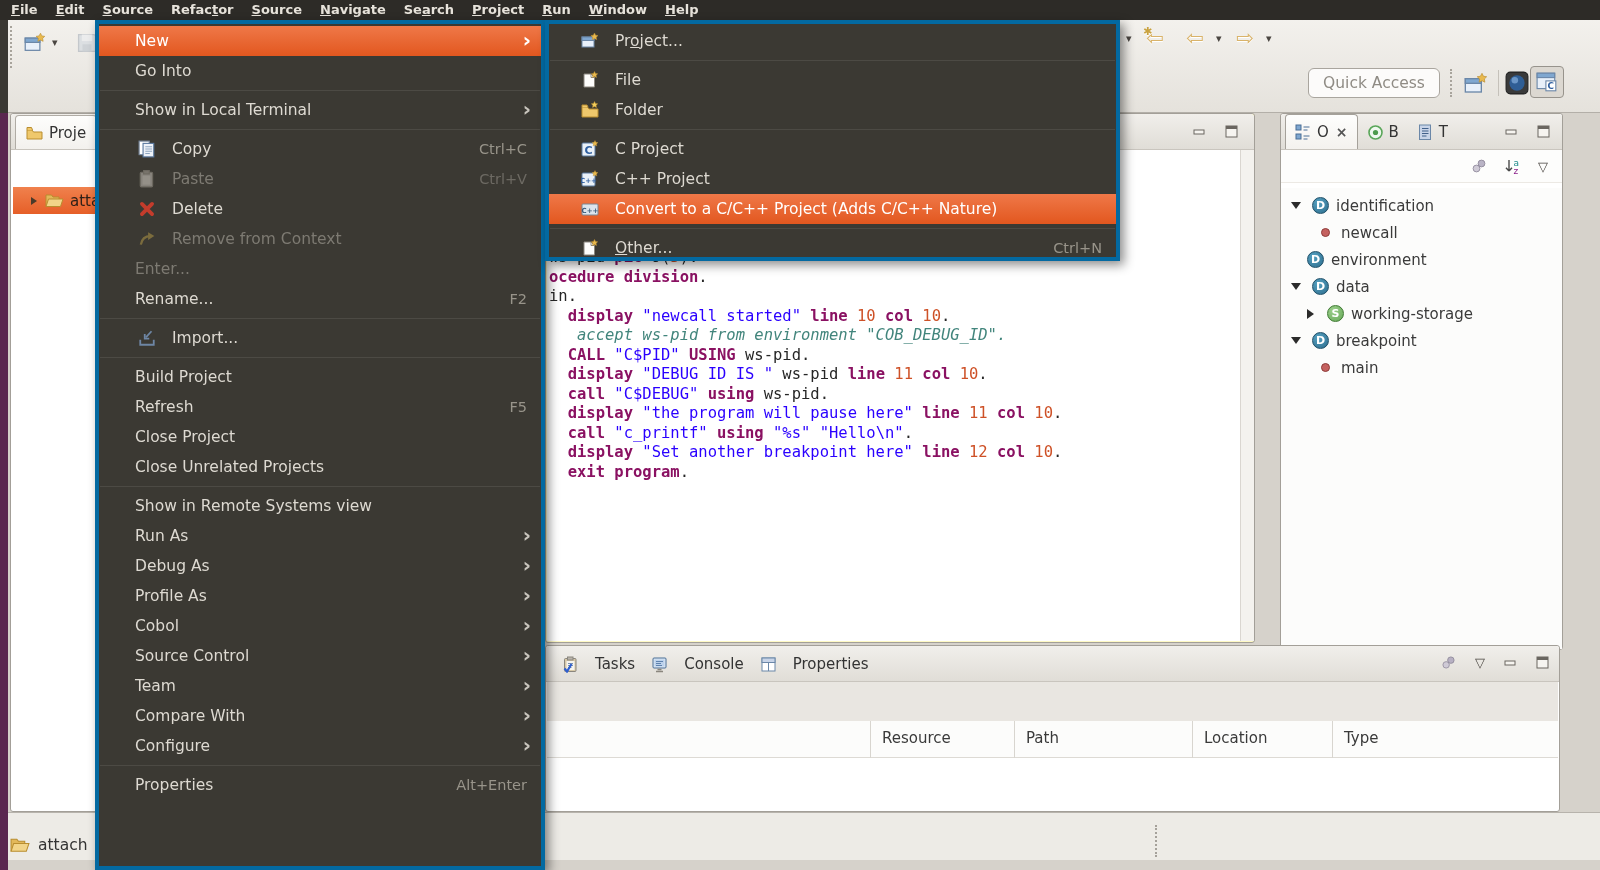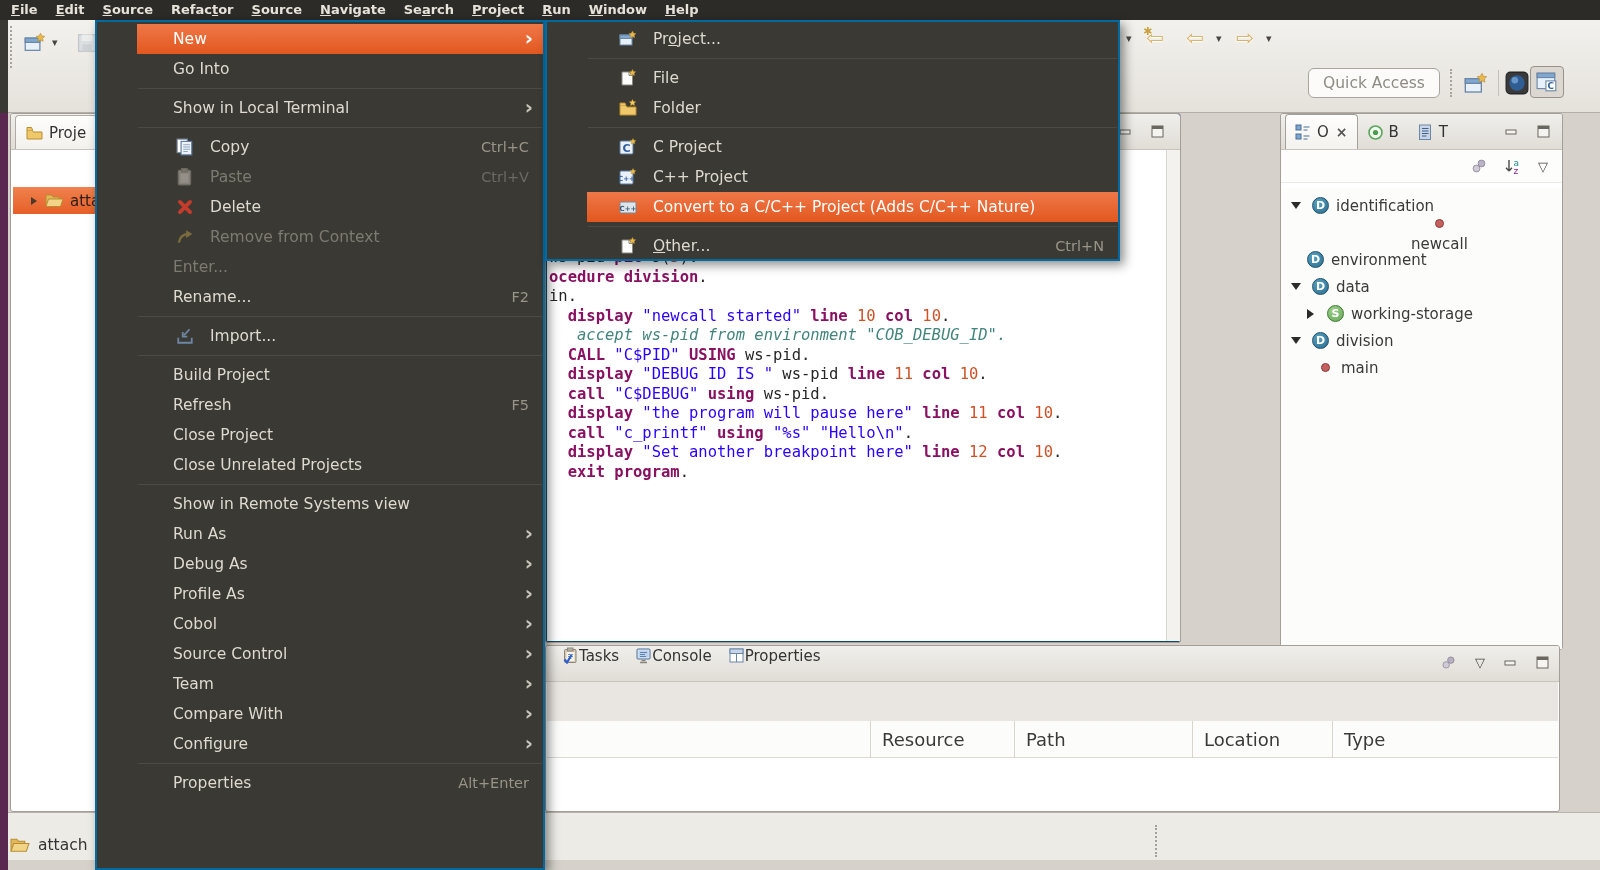--- a/index.html
+++ b/index.html
@@ -44,21 +44,21 @@
   #explorer{left:10px;top:113px;width:530px;height:699px;}
   .ptab{display:flex;align-items:center;gap:6px;height:34px;margin:1px 0 0 4px;padding:0 10px;
         background:linear-gradient(#FDFDFC,#F3F1ED);border:1px solid #B0ACA5;border-bottom:none;
         border-radius:4px 4px 0 0;font-size:15px;color:#333;}
   #explorer-sel{position:absolute;left:2px;top:73px;right:2px;height:27px;
         background:linear-gradient(#F0814D,#E65F28);display:flex;align-items:center;gap:6px;
         padding-left:18px;color:#2E2018;font-size:15px;}
   .expand-dark{width:0;height:0;border-left:6px solid #4A3A2A;border-top:4.5px solid transparent;border-bottom:4.5px solid transparent;margin-right:2px;}
 
   
-  #editor{left:545px;top:113px;width:636px;height:530px;background:#0c4a6e;padding-left:10px;}
+  #editor{left:545px;top:113px;width:710px;height:530px;background:#fef9c3;padding-left:10px;}
   #editor .content{position:absolute;left:1px;top:36px;right:1px;bottom:1px;background:#fff;overflow:hidden;}
   #code{position:absolute;left:2px;top:98px;}
   .cl{white-space:pre;font-family:"DejaVu Sans Mono",monospace;font-size:15.5px;line-height:19.5px;height:19.5px;}
   .cseg-k{color:#8A1162;font-weight:bold;}
   .cseg-s{color:#2A00FF;}
   .cseg-n{color:#CE5127;}
   .cseg-p{color:#262626;}
   .cseg-t{color:#42857C;font-style:italic;}
   #editor-ruler{position:absolute;right:0;top:36px;bottom:1px;width:14px;background:#F4F2EE;border-left:1px solid #DAD6D0;}
 
@@ -77,37 +77,37 @@
   .tri-closed{width:0;height:0;border-left:7px solid #2B2B2B;border-top:5px solid transparent;border-bottom:5px solid transparent;margin:0 6px 0 6px;flex:0 0 auto;}
   .tico{flex:0 0 auto;display:flex;align-items:center;justify-content:center;}
   .tico-D{width:17px;height:17px;border-radius:50%;background:radial-gradient(circle at 35% 30%,#55A0C0,#2E6E8E);
           border:1px solid #1F4F68;color:#fff;font-size:11px;font-weight:bold;}
   .tico-S{width:17px;height:17px;border-radius:50%;background:radial-gradient(circle at 35% 30%,#9CCF8C,#66A857);
           border:1px solid #3F7A33;color:#fff;font-size:11px;font-weight:bold;}
   .tico-dot{width:9px;height:9px;border-radius:50%;background:#C4615F;border:1px solid #8E3B39;margin:0 4px;}
 
   
   #bottom{left:545px;top:645px;width:1015px;height:167px;}
-  .btab{display:flex;align-items:flex-start;gap:0;height:34px;padding:0 8px;font-size:15px;color:#333;}
+  .btab{display:flex;align-items:center;gap:16px;height:34px;padding:0 8px;font-size:15px;color:#333;}
   #bottom-icons{position:absolute;right:10px;top:8px;display:flex;align-items:center;gap:18px;}
   #bottom-strip{position:absolute;left:1px;top:36px;right:1px;height:39px;background:#E9E6E1;}
   #bottom-header{position:absolute;left:1px;top:75px;right:1px;height:37px;background:#FCFCFB;border-bottom:1px solid #DDDAD4;}
-  .colhead{position:absolute;top:8px;font-size:18px;color:#3A3A3A;}
+  .colhead{position:absolute;top:8px;font-size:15px;color:#3A3A3A;}
   .coldiv{position:absolute;top:0;height:37px;border-left:1px solid #D8D5CF;}
   #bottom-content{position:absolute;left:1px;top:112px;right:1px;bottom:1px;background:#fff;border-radius:0 0 3px 3px;}
   .dd-tri{color:#4A4641;font-size:13px;}
 
   
   #statusbar{position:absolute;left:8px;top:812px;width:1592px;height:48px;background:#EDEBE6;border-top:1px solid #B7B3AC;}
   #status-sel{position:absolute;left:2px;top:22px;display:flex;align-items:center;gap:8px;font-size:15.5px;color:#333;}
   .sb-dotsep{position:absolute;left:1147px;top:12px;height:32px;border-left:2px dotted #A5A19A;}
 
   
-  .gmenu{position:absolute;background:#3B3933;border:2px solid #0369a1;box-shadow:4px 4px 10px rgba(0,0,0,.45);
-         padding-top:2px;overflow:hidden;padding-left:40px;}
+  .gmenu{position:absolute;background:#3B3933;border:4px solid #0369a1;box-shadow:4px 4px 10px rgba(0,0,0,.45);
+         padding-top:2px;overflow:hidden;}
   #ctxmenu{left:95px;top:20px;width:450px;height:850px;z-index:50;}
   #ctxsub{left:545px;top:20px;width:575px;height:241px;z-index:60;}
   .m-item{position:relative;height:30px;line-height:30px;font-size:15.5px;color:#DEDAD2;padding-left:36px;white-space:nowrap;}
   .m-item.withicon{padding-left:73px;}
   .m-item .mi{position:absolute;left:39px;top:6px;width:18px;height:18px;}
   .m-item.dis{color:#7D7A72;}
   .m-item.hl{background:linear-gradient(#EF7848,#E2571F);color:#FFFFFF;}
   .m-sep{height:1px;background:#4C4A44;margin:4px 1px;}
   .m-short{position:absolute;right:14px;top:0;color:#98948A;font-size:14.5px;}
   .dis .m-short{color:#6D6A63;}
@@ -331,21 +331,21 @@
           </svg>
         </span>
       <span class="dd-tri" data-interactable="true">▽</span>
     </div>
     <div id="outline-tree" data-interactable="false">
         <div class="trow" data-interactable="true" style="padding-left: 6px;">
           <span class="tri-open" data-interactable="true"></span>
           <span class="tico tico-D" data-interactable="false">D</span>
           <span data-interactable="false">identification</span>
         </div>
-        <div class="trow" data-interactable="true" style="padding-left: 36px; flex-direction: column;">
+        <div class="trow" data-interactable="true" style="padding-left: 36px;">
           <span class="tico tico-dot" data-interactable="false"></span>
           <span data-interactable="false">newcall</span>
         </div>
         <div class="trow" data-interactable="true" style="padding-left: 6px;">
           <span class="tri-spacer" data-interactable="false"></span>
           <span class="tico tico-D" data-interactable="false">D</span>
           <span data-interactable="false">environment</span>
         </div>
         <div class="trow" data-interactable="true" style="padding-left: 6px;">
           <span class="tri-open" data-interactable="true"></span>
@@ -353,21 +353,21 @@
           <span data-interactable="false">data</span>
         </div>
         <div class="trow" data-interactable="true" style="padding-left: 20px;">
           <span class="tri-closed" data-interactable="true"></span>
           <span class="tico tico-S" data-interactable="false">S</span>
           <span data-interactable="false">working-storage</span>
         </div>
         <div class="trow" data-interactable="true" style="padding-left: 6px;">
           <span class="tri-open" data-interactable="true"></span>
           <span class="tico tico-D" data-interactable="false">D</span>
-          <span data-interactable="false">division</span>
+          <span data-interactable="false">breakpoint</span>
         </div>
         <div class="trow" data-interactable="true" style="padding-left: 36px;">
           <span class="tico tico-dot" data-interactable="false"></span>
           <span data-interactable="false">main</span>
         </div>
       </div>
   </div>
 
   <div id="bottom" class="panel" data-interactable="false">
     <div class="tabbar" id="bottom-tabs" data-interactable="false">

